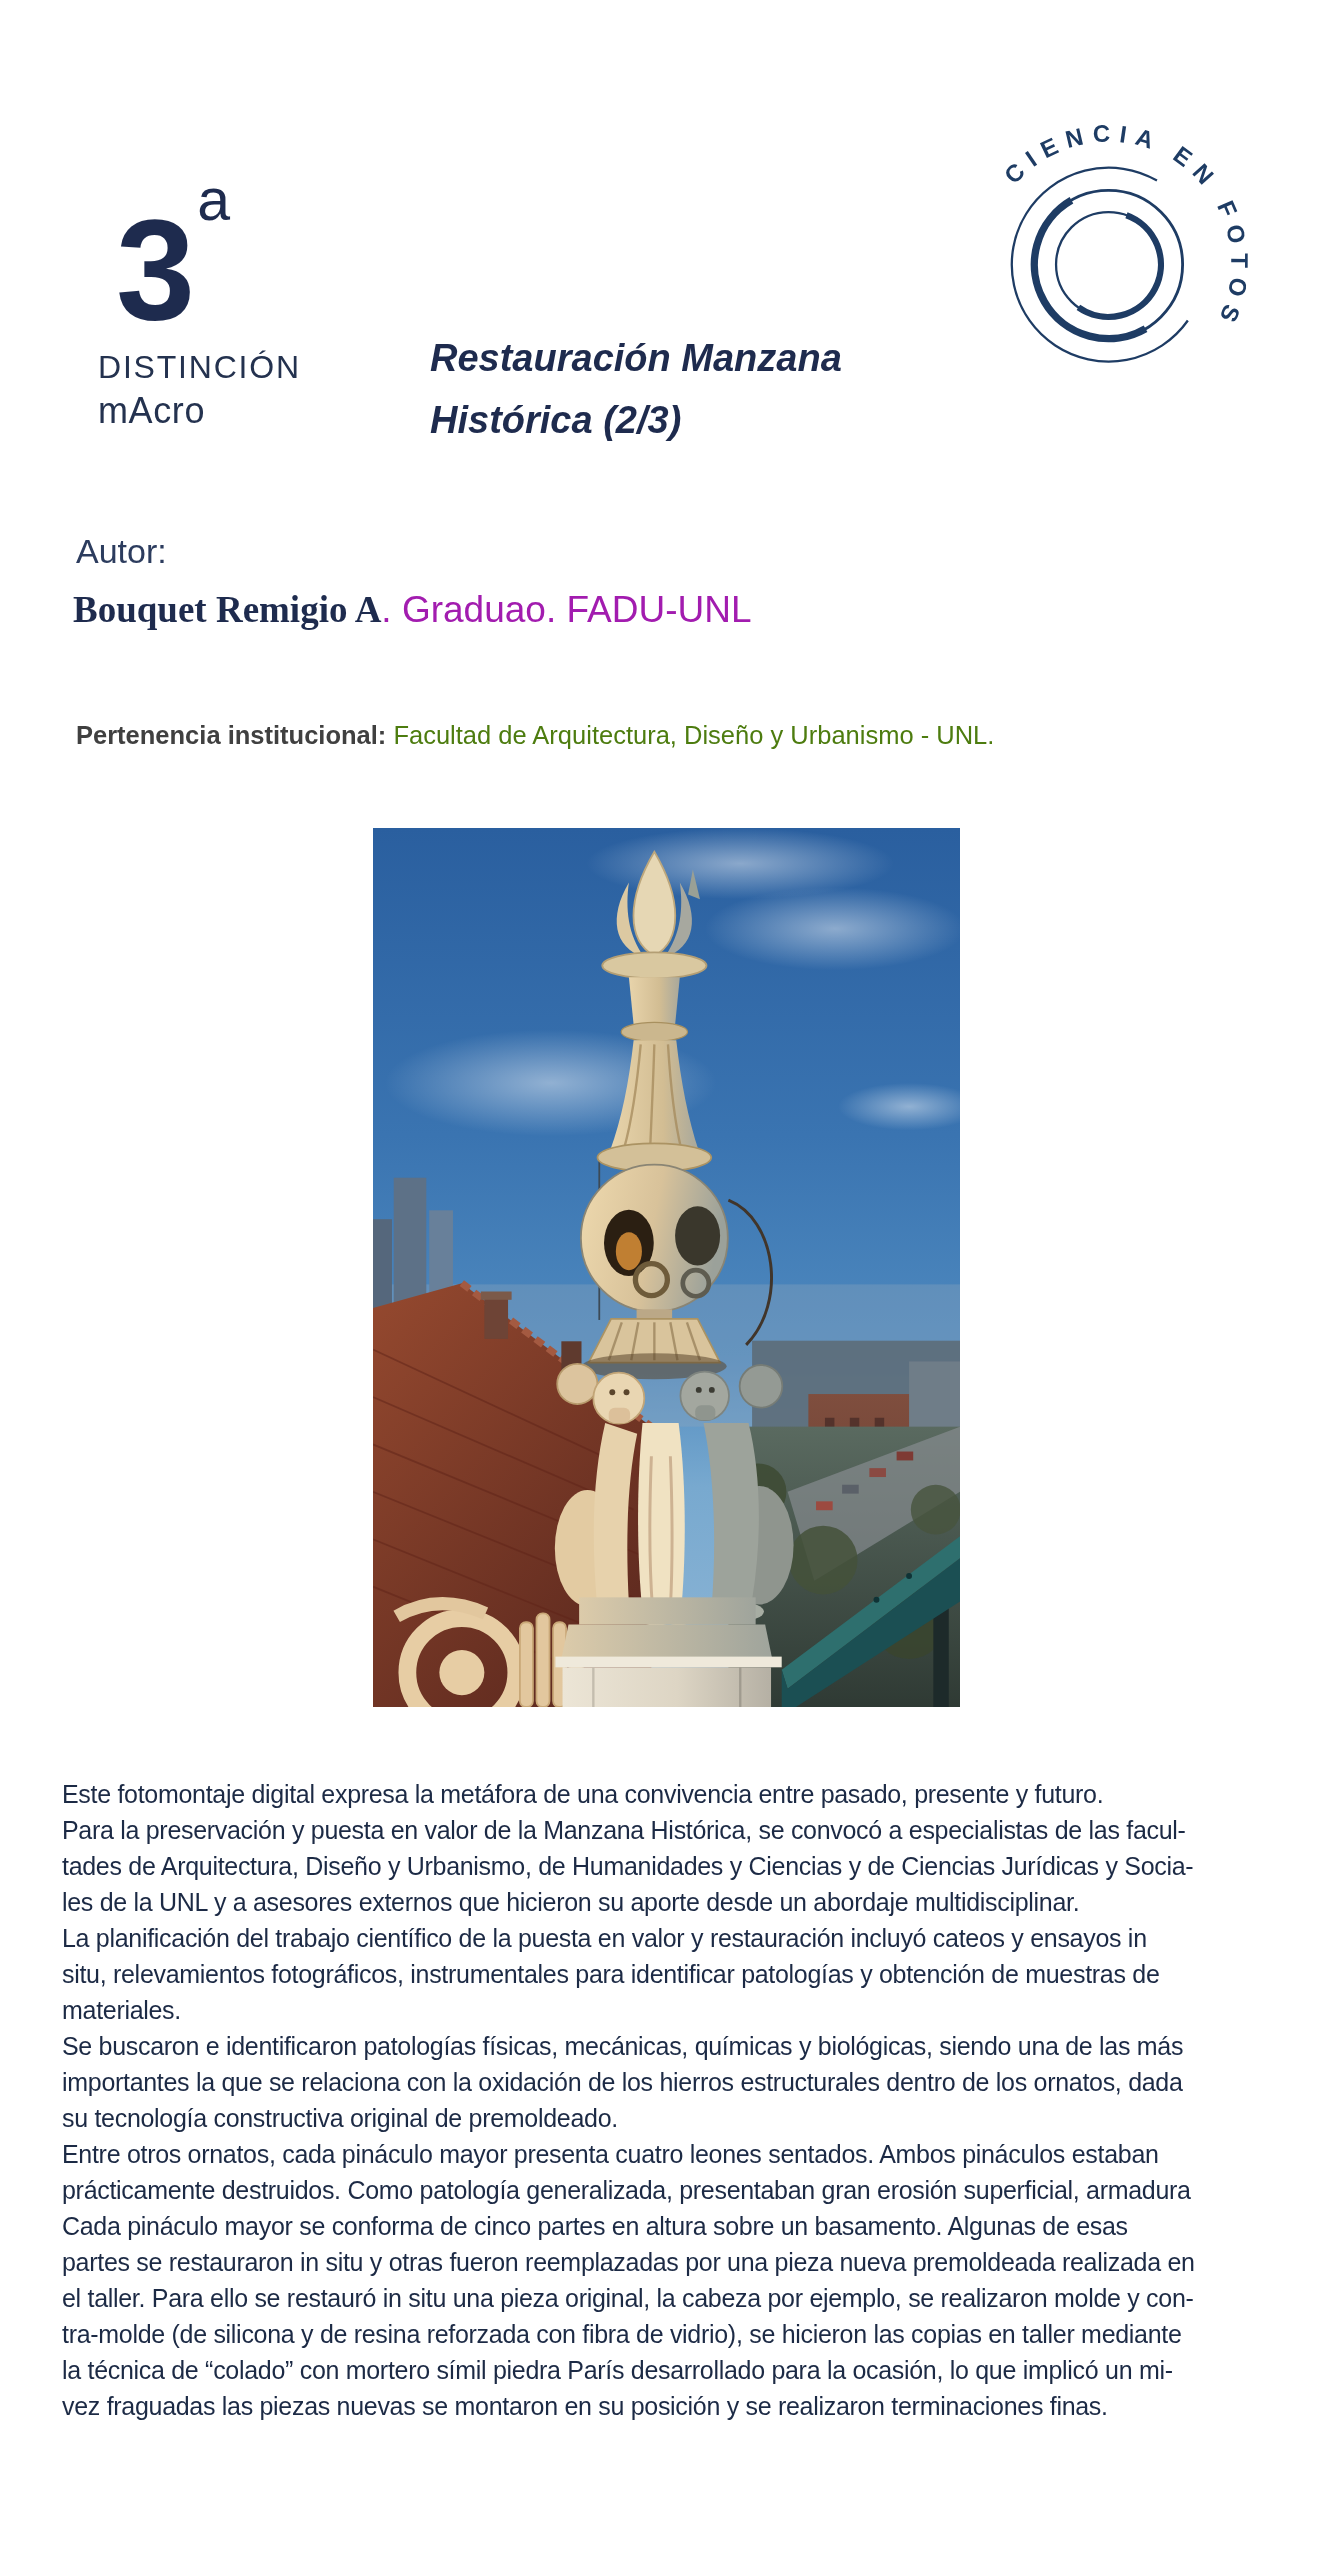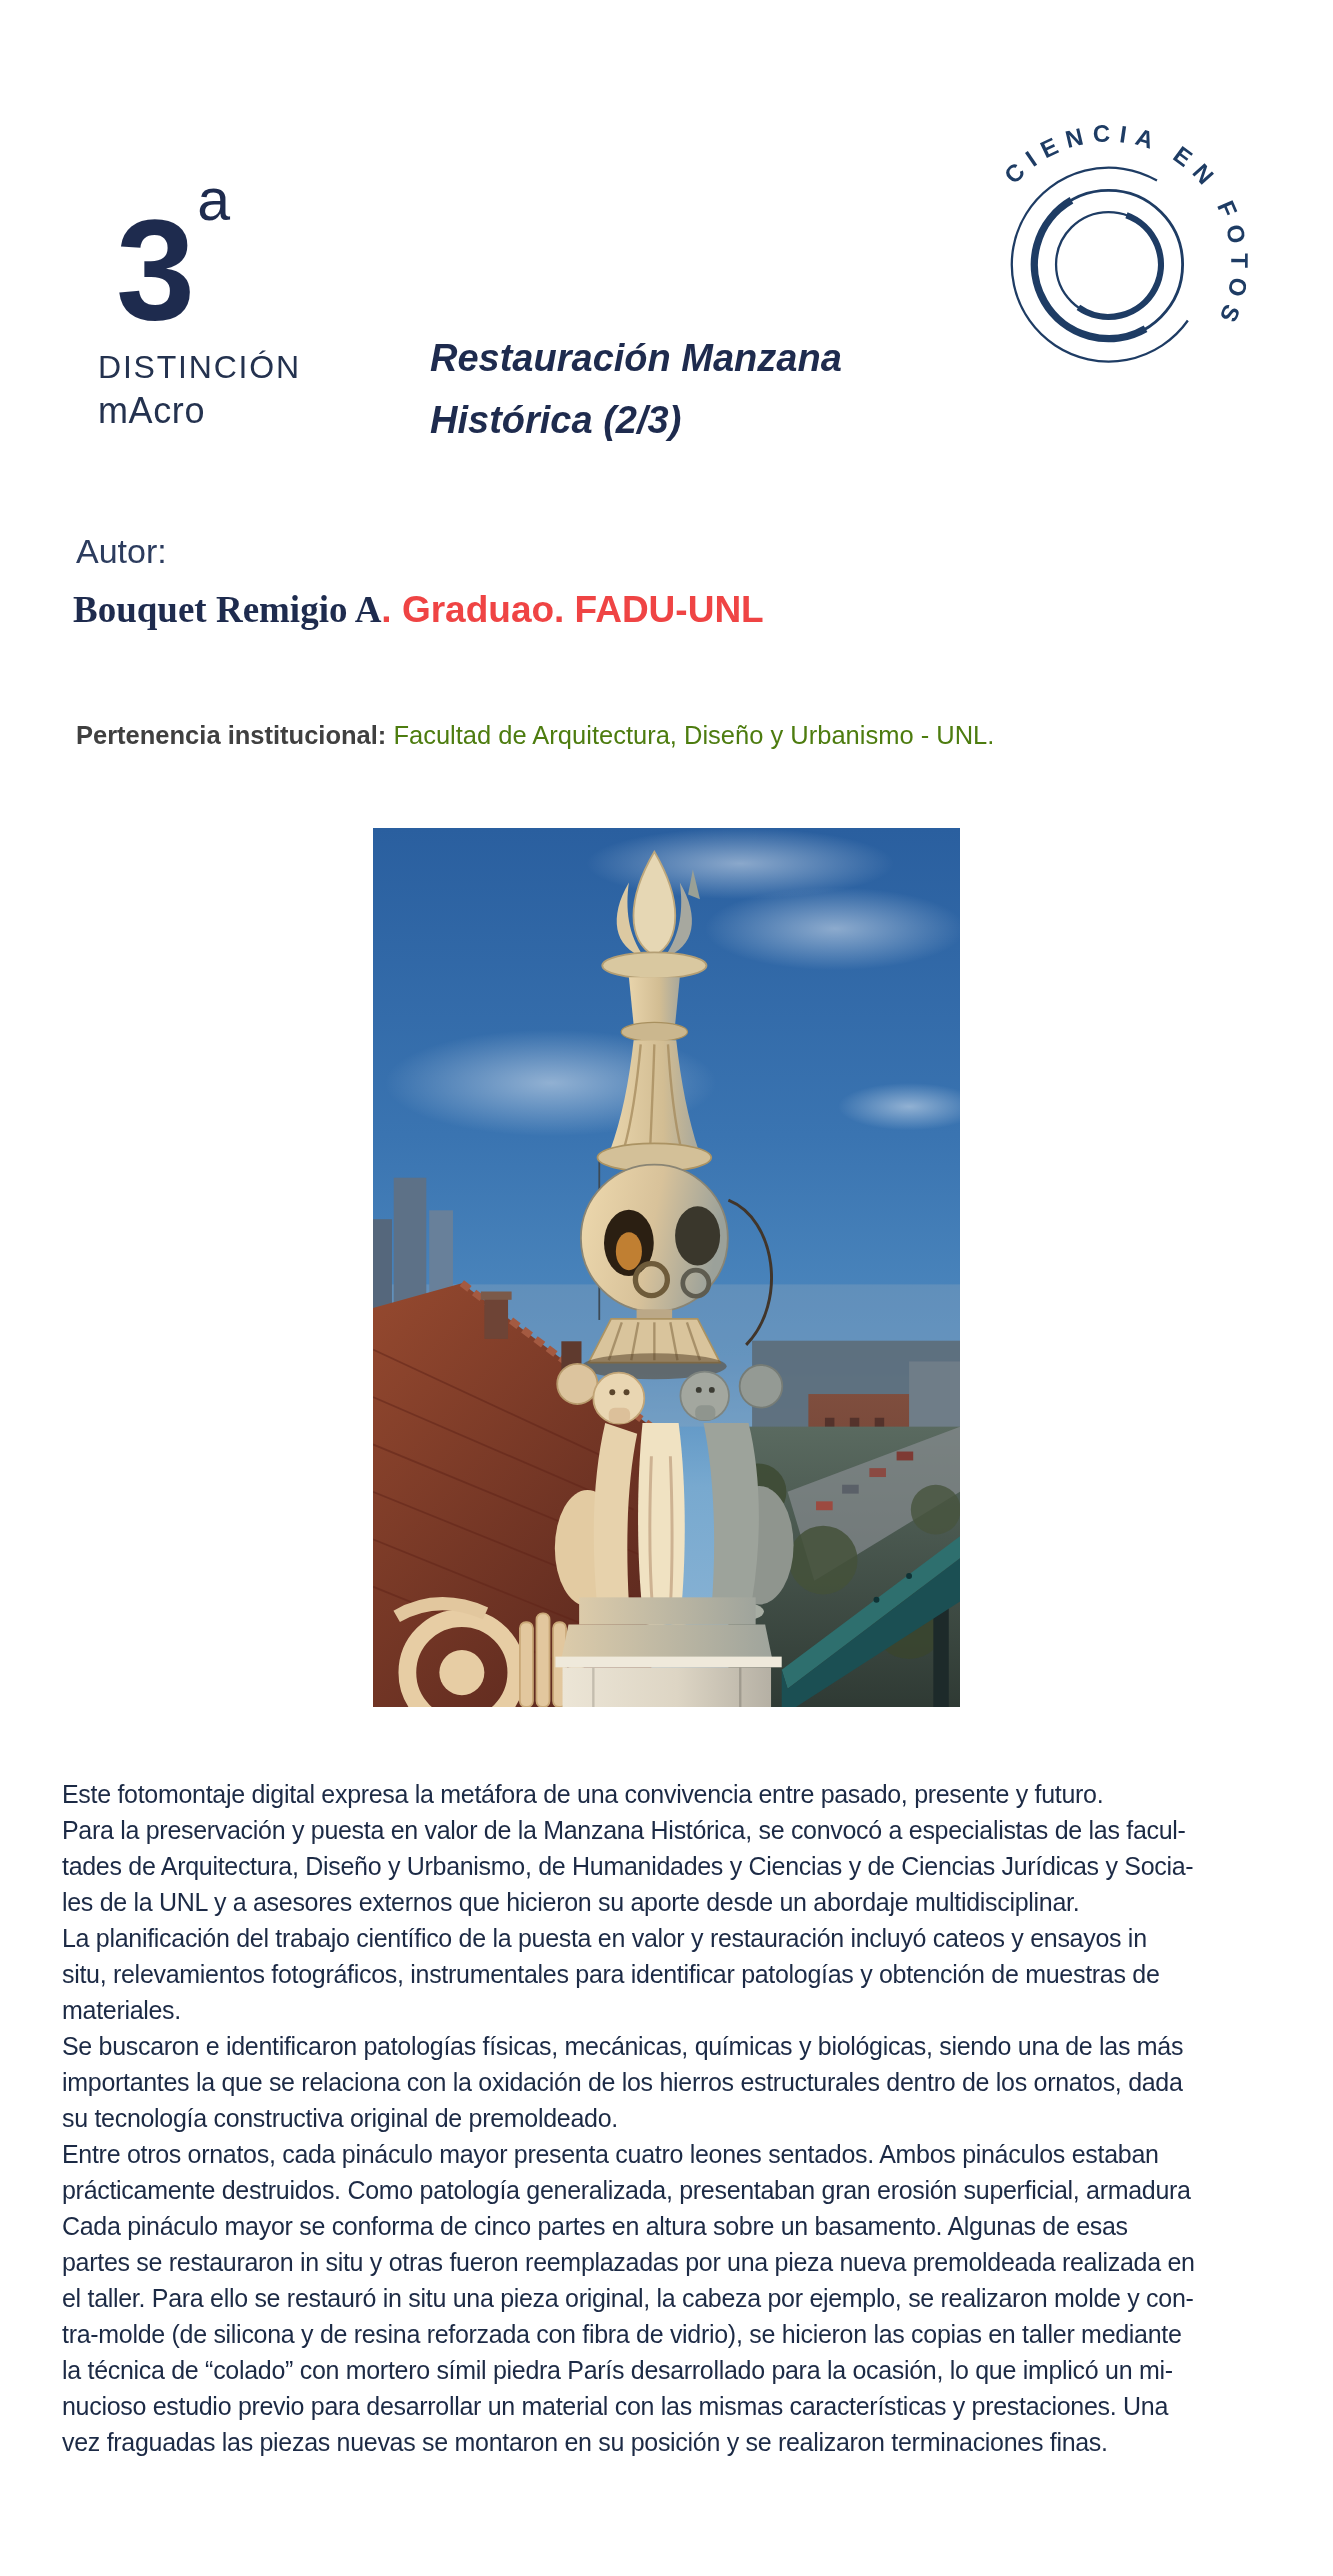--- a/index.html
+++ b/index.html
@@ -14,21 +14,21 @@
   .award-label{font-size:32px;font-weight:400;letter-spacing:1.8px;margin-top:15.4px;color:#24324f;}
   .award-category{font-size:36px;font-weight:400;margin-top:3.6px;letter-spacing:0.6px;color:#24324f;}
   
   .title{position:absolute;left:430px;top:327px;font-size:38px;line-height:62px;font-weight:700;font-style:italic;color:#1e2b4e;}
   
   .logo{position:absolute;left:966px;top:122px;width:285px;height:285px;}
   
   .autor-label{position:absolute;left:76px;top:532px;font-size:34px;color:#2c3c5e;}
   .author-line{position:absolute;left:73px;top:588px;font-size:37px;color:#1e2b4e;}
   .author-line .name{font-weight:700;font-family:Liberation Serif, serif;}
-  .author-line .rest{font-weight:700;color:#ef4444;}
+  .author-line .rest{font-weight:400;color:#a21caf;}
   
   .affiliation{position:absolute;left:76px;top:721px;font-size:25.5px;}
   .affiliation .aff-label{font-weight:700;color:#404040;}
   .affiliation .aff-value{font-weight:400;color:#4d7c0f;margin-left:7.1px;}
   
   .photo{position:absolute;left:373px;top:828px;width:587px;height:879px;}
   .photo svg{display:block;width:100%;height:100%;}
   
   .bodytext{position:absolute;left:62px;top:1776px;width:1212px;font-size:25px;letter-spacing:-0.3px;color:#1c2a45;}
   .bodytext .line{height:36px;line-height:36px;white-space:nowrap;}
@@ -296,18 +296,17 @@
     <div class="line">Se buscaron e identificaron patologías físicas, mecánicas, químicas y biológicas, siendo una de las más</div>
     <div class="line">importantes la que se relaciona con la oxidación de los hierros estructurales dentro de los ornatos, dada</div>
     <div class="line">su tecnología constructiva original de premoldeado.</div>
     <div class="line">Entre otros ornatos, cada pináculo mayor presenta cuatro leones sentados. Ambos pináculos estaban</div>
     <div class="line">prácticamente destruidos. Como patología generalizada, presentaban gran erosión superficial, armadura</div>
     <div class="line">Cada pináculo mayor se conforma de cinco partes en altura sobre un basamento. Algunas de esas</div>
     <div class="line">partes se restauraron in situ y otras fueron reemplazadas por una pieza nueva premoldeada realizada en</div>
     <div class="line">el taller. Para ello se restauró in situ una pieza original, la cabeza por ejemplo, se realizaron molde y con-</div>
     <div class="line">tra-molde (de silicona y de resina reforzada con fibra de vidrio), se hicieron las copias en taller mediante</div>
     <div class="line">la técnica de “colado” con mortero símil piedra París desarrollado para la ocasión, lo que implicó un mi-</div>
-    <div class="line">nucioso estudio previo para desarrollar un material con las mismas características y prestaciones. Una</div>
     <div class="line">vez fraguadas las piezas nuevas se montaron en su posición y se realizaron terminaciones finas.</div>
   </div>
 
 </div>
 
 
 </body></html>

